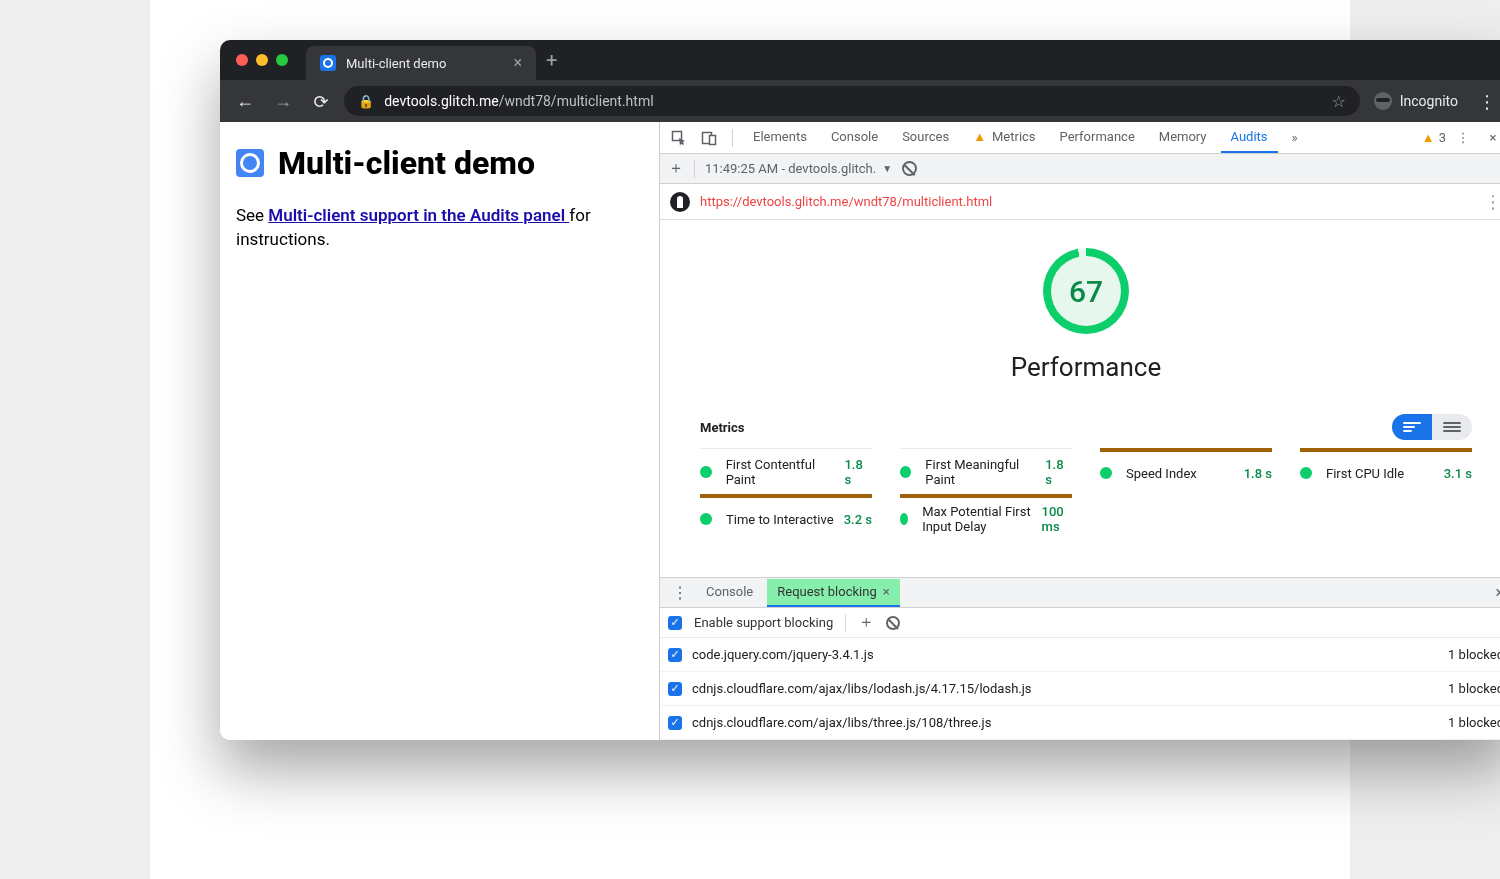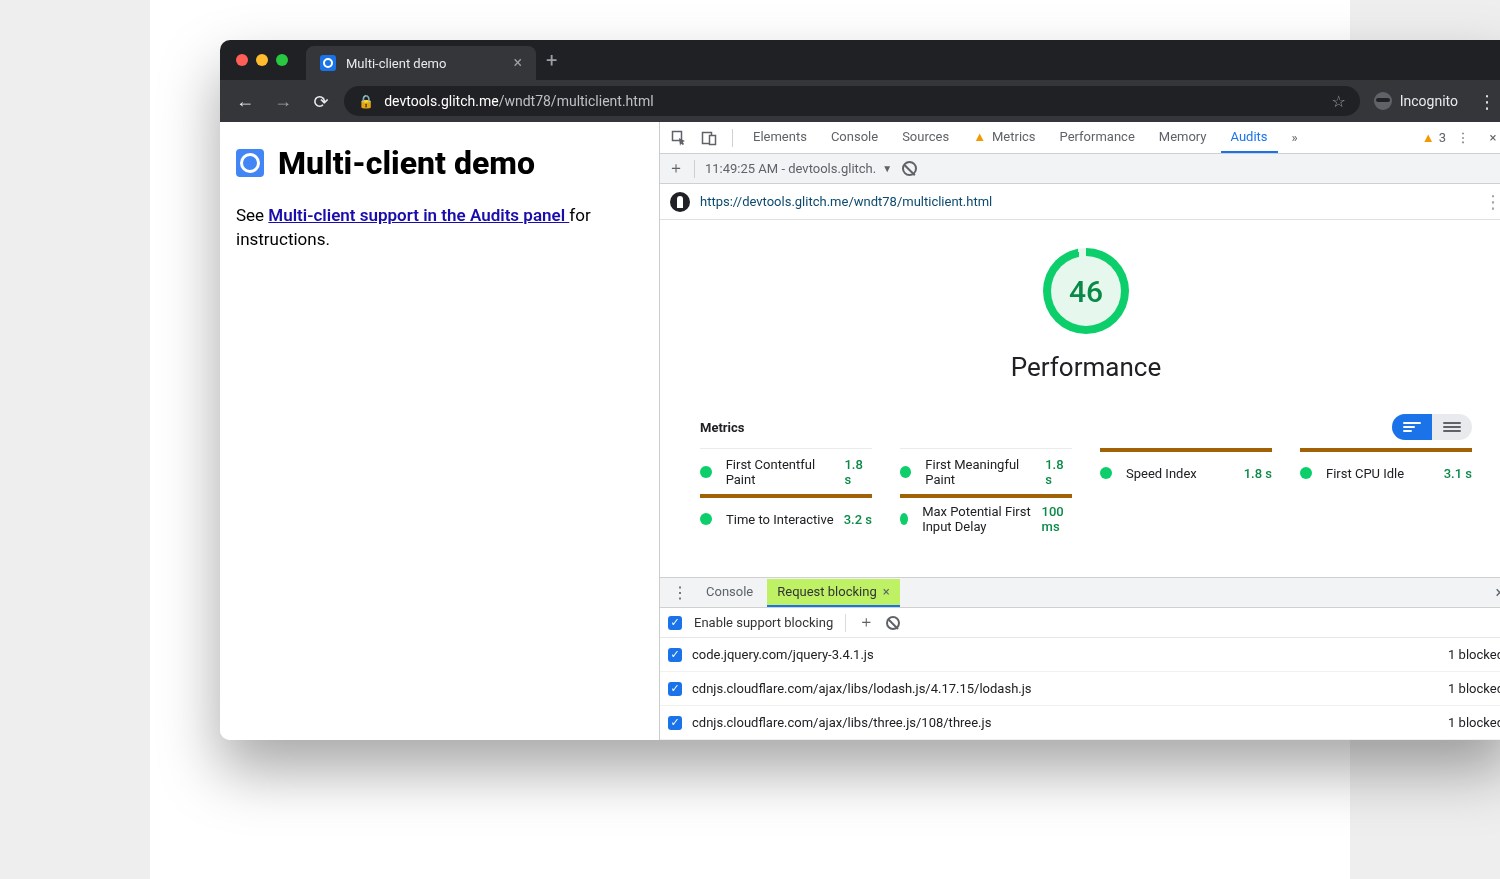--- a/index.html
+++ b/index.html
@@ -55,21 +55,21 @@
   .dt-sub .plus{cursor:pointer;font-size:16px;color:#5f6368;}
   .dt-sub .sep2{width:1px;height:18px;background:#cfcfcf;}
   .dt-sub .dd{display:flex;align-items:center;gap:6px;}
   .dt-sub .dd .caret{font-size:10px;}
   .dt-sub .noentry{width:15px;height:15px;border:2px solid #5f6368;border-radius:50%;position:relative;}
   .dt-sub .noentry::after{content:"";position:absolute;left:-2px;right:-2px;top:50%;height:2px;background:#5f6368;transform:rotate(45deg);}
 
   .dt-url { height:36px; display:flex; align-items:center; padding:0 10px; gap:10px; border-bottom:1px solid #e0e0e0;}
   .dt-url .lh{width:20px;height:20px;border-radius:50%;background:#202124;position:relative;}
   .dt-url .lh::after{content:"";position:absolute;left:7px;top:4px;width:6px;height:12px;background:#fff;border-radius:3px 3px 0 0;}
-  .dt-url .txt{color:#0c4a6e;}
+  .dt-url .txt{color:#ef4444;}
   .dt-url .kebab{margin-left:auto;color:#9aa0a6;font-size:18px;cursor:pointer;}
 
   .audit-body { flex:1; overflow:auto; }
   .gauge-wrap{display:flex;flex-direction:column;align-items:center;padding:28px 0 22px;}
   .gauge{width:86px;height:86px;border-radius:50%;background:conic-gradient(#0cce6b 0 349deg,#e6f7ed 349deg 360deg);display:flex;align-items:center;justify-content:center;position:relative;}
   .gauge::before{content:"";position:absolute;inset:8px;background:#e6f7ed;border-radius:50%;}
   .gauge .score{position:relative;color:#0a8a47;font-size:30px;font-weight:500;}
   .gauge-label{margin-top:18px;font-size:26px;color:#202124;}
 
   .metrics-head{display:flex;align-items:center;justify-content:space-between;padding:10px 40px 8px;}
@@ -85,21 +85,21 @@
   .mrow .left{display:flex;align-items:center;gap:14px;}
   .mrow .dotg{width:12px;height:12px;border-radius:50%;background:#0cce6b;}
   .mrow .label{color:#202124;}
   .mrow .val{color:#0a8a47;font-weight:500;}
 
   
   .drawer{border-top:1px solid #d0d0d0;display:flex;flex-direction:column;}
   .drawer-tabs{height:30px;background:#f1f3f4;display:flex;align-items:center;padding:0 8px;gap:4px;border-bottom:1px solid #d0d0d0;}
   .drawer-tabs .kebab2{color:#5f6368;font-size:16px;cursor:pointer;padding:0 4px;}
   .drawer-tabs .dtab{padding:0 10px;height:28px;display:flex;align-items:center;color:#5f6368;cursor:pointer;border-bottom:2px solid transparent;gap:6px;}
-  .drawer-tabs .dtab.active{color:#333;border-bottom-color:#1a73e8;background:#bef264;}
+  .drawer-tabs .dtab.active{color:#333;border-bottom-color:#1a73e8;background:#86efac;}
   .drawer-tabs .dtab .x{color:#5f6368;font-size:13px;}
   .drawer-tabs .closer{margin-left:auto;color:#5f6368;font-size:16px;cursor:pointer;}
 
   .drawer-toolbar{height:30px;display:flex;align-items:center;padding:0 8px;gap:12px;border-bottom:1px solid #e8e8e8;}
   .cbx{width:14px;height:14px;border-radius:3px;background:#1a73e8;display:flex;align-items:center;justify-content:center;color:#fff;font-size:11px;cursor:pointer;}
   .drawer-toolbar .sep3{width:1px;height:18px;background:#dcdcdc;}
   .drawer-toolbar .plus2{color:#5f6368;cursor:pointer;font-size:16px;}
   .drawer-toolbar .noentry2{width:14px;height:14px;border:2px solid #5f6368;border-radius:50%;position:relative;}
   .drawer-toolbar .noentry2::after{content:"";position:absolute;left:-2px;right:-2px;top:50%;height:2px;background:#5f6368;transform:rotate(45deg);}
 
@@ -215,21 +215,21 @@
 
         <div class="dt-url">
           <span class="lh"></span>
           <span class="txt">https://devtools.glitch.me/wndt78/multiclient.html</span>
           <span class="kebab">⋮</span>
         </div>
 
         <div class="audit-body">
           <div class="gauge-wrap">
             <div class="gauge">
-              <span class="score">46</span>
+              <span class="score">67</span>
             </div>
             <div class="gauge-label">Performance</div>
           </div>
 
           <div class="metrics-head">
             <span class="ti">Metrics</span>
             <div class="toggle">
               <div class="seg active">
                 <svg width="18" height="12" viewBox="0 0 18 12" fill="none">
                     <path d="M1 6h10M1 2h16M1 10h7" stroke-width="2" stroke-linecap="round"></path>

